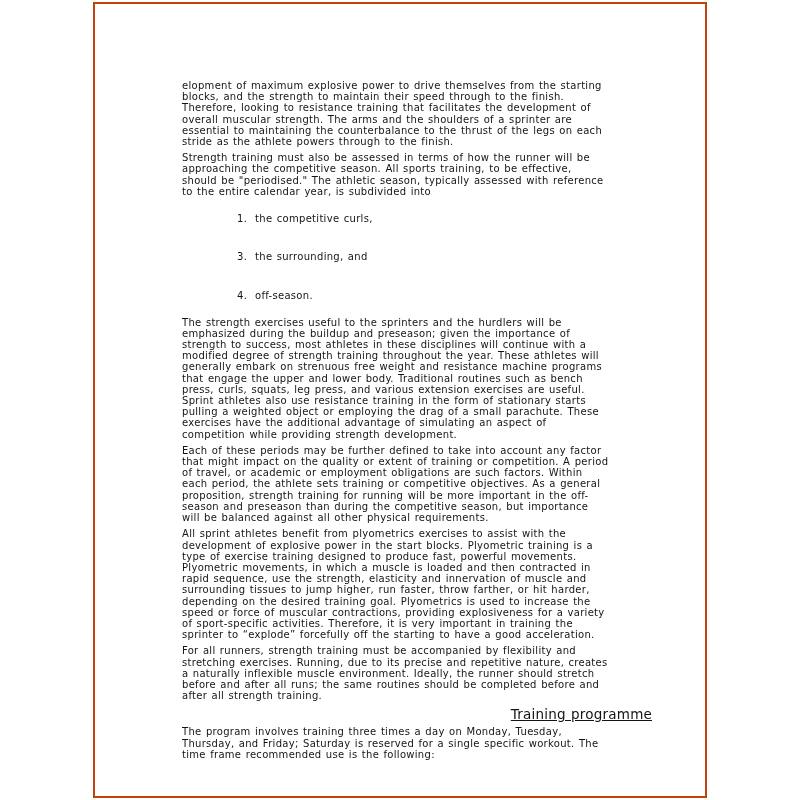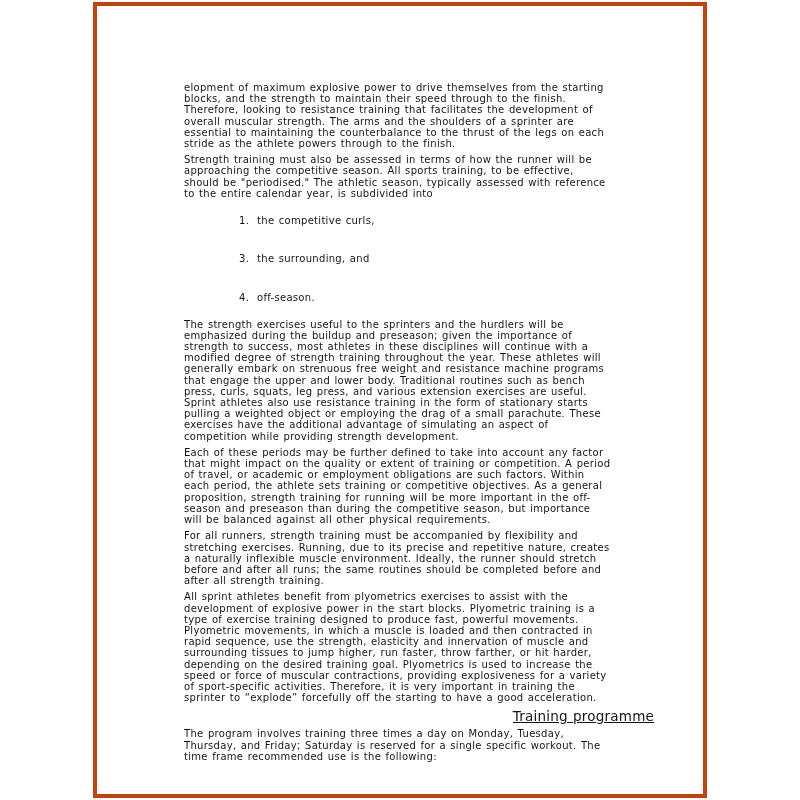--- a/index.html
+++ b/index.html
@@ -10,21 +10,21 @@
     background: #ffffff;
     font-family: "DejaVu Sans", sans-serif;
   }
   .page {
     position: absolute;
     left: 93px;
     top: 2px;
     width: 614px;
     height: 796px;
     box-sizing: border-box;
-    border: 4px solid #c2410c;
+    border: 2px solid #c2410c;
     background: #ffffff;
   }
   .content {
     position: absolute;
     left: 87px;
     top: 76px;
     width: 470px;
     color: #141414;
     font-size: 10px;
     line-height: 11.2px;
@@ -104,37 +104,37 @@
 competition while providing strength development.</div>
 
     <div class="para">Each of these periods may be further defined to take into account any factor
 that might impact on the quality or extent of training or competition. A period
 of travel, or academic or employment obligations are such factors. Within
 each period, the athlete sets training or competitive objectives. As a general
 proposition, strength training for running will be more important in the off-
 season and preseason than during the competitive season, but importance
 will be balanced against all other physical requirements.</div>
 
-    <div class="para">For all runners, strength training must be accompanied by flexibility and
-stretching exercises. Running, due to its precise and repetitive nature, creates
-a naturally inflexible muscle environment. Ideally, the runner should stretch
-before and after all runs; the same routines should be completed before and
-after all strength training.</div>
-
     <div class="para">All sprint athletes benefit from plyometrics exercises to assist with the
 development of explosive power in the start blocks. Plyometric training is a
 type of exercise training designed to produce fast, powerful movements.
 Plyometric movements, in which a muscle is loaded and then contracted in
 rapid sequence, use the strength, elasticity and innervation of muscle and
 surrounding tissues to jump higher, run faster, throw farther, or hit harder,
 depending on the desired training goal. Plyometrics is used to increase the
 speed or force of muscular contractions, providing explosiveness for a variety
 of sport-specific activities. Therefore, it is very important in training the
 sprinter to “explode” forcefully off the starting to have a good acceleration.</div>
 
+    <div class="para">For all runners, strength training must be accompanied by flexibility and
+stretching exercises. Running, due to its precise and repetitive nature, creates
+a naturally inflexible muscle environment. Ideally, the runner should stretch
+before and after all runs; the same routines should be completed before and
+after all strength training.</div>
+
     <h2 class="section-heading">Training programme</h2>
 
     <div class="para">The program involves training three times a day on Monday, Tuesday,
 Thursday, and Friday; Saturday is reserved for a single specific workout. The
 time frame recommended use is the following:</div>
 
   </div>
 </div>
 
 </body></html>

